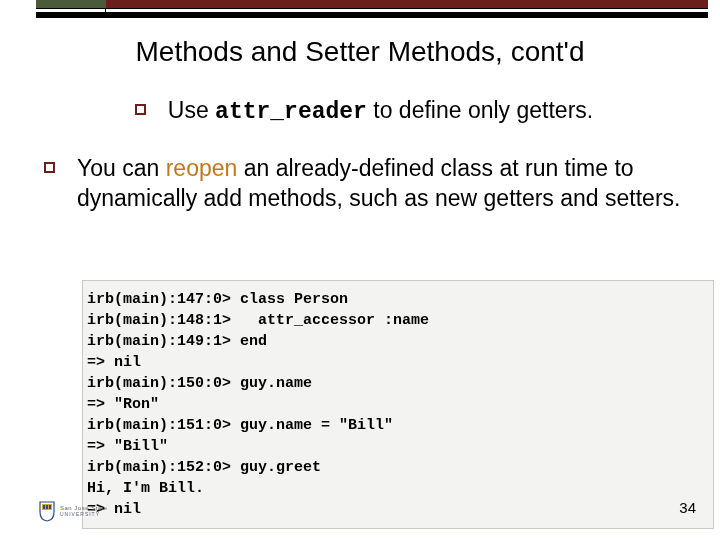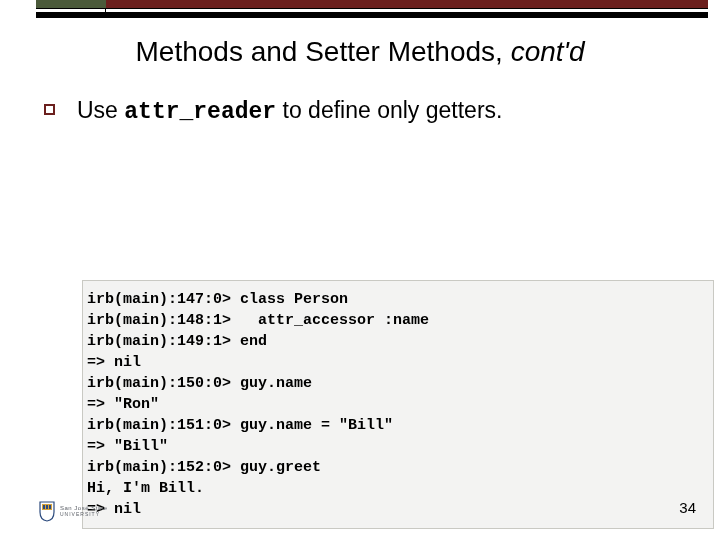--- a/index.html
+++ b/index.html
@@ -27,32 +27,33 @@
 
   .title {
     position: absolute;
     top: 36px;
     left: 0;
     right: 0;
     text-align: center;
     font-size: 28px;
     color: #000;
   }
-  .title .italic { font-style: italic; }
+  .title .italic { }
 
   .bullets {
     position: absolute;
     top: 96px;
     left: 44px;
     right: 36px;
   }
   .bullet-item {
     display: flex;
     align-items: flex-start;
     margin-bottom: 26px;
+    justify-content: center;
   }
   .bullet-marker {
     width: 11px;
     height: 11px;
     border: 2px solid #6b1f1d;
     flex-shrink: 0;
     margin-top: 8px;
     margin-right: 22px;
   }
   .bullet-text {
@@ -127,20 +128,26 @@
   <span>Methods and Setter Methods, </span><span class="italic">cont'd</span>
 </div>
 
 <div class="bullets">
   <div class="bullet-item">
     <div class="bullet-marker"></div>
     <div class="bullet-text">
       <span>Use </span><span class="mono-inline">attr_reader</span><span> to define only getters.</span>
     </div>
   </div>
+  <div class="bullet-item">
+    <div class="bullet-marker"></div>
+    <div class="bullet-text">
+      <span>You can </span><span class="highlight">reopen</span><span> an already-defined class at run time to dynamically add methods, such as new getters and setters.</span>
+    </div>
+  </div>
 </div>
 
 <div class="code-block">irb(main):147:0&gt; class Person
 irb(main):148:1&gt;   attr_accessor :name
 irb(main):149:1&gt; end
 =&gt; nil
 irb(main):150:0&gt; guy.name
 =&gt; "Ron"
 irb(main):151:0&gt; guy.name = "Bill"
 =&gt; "Bill"

